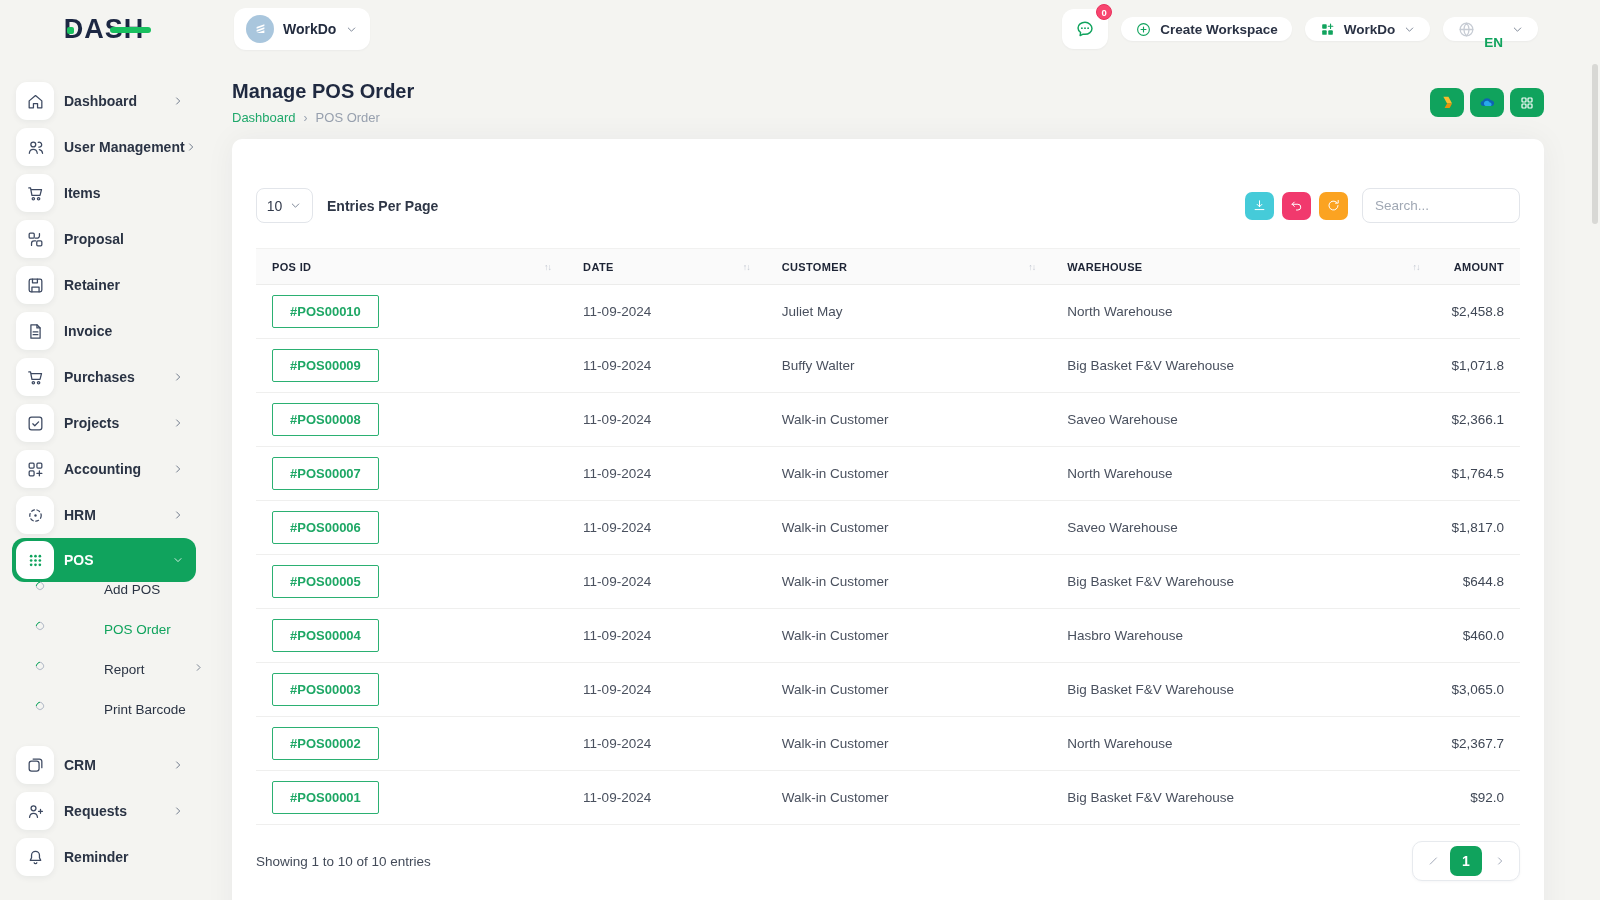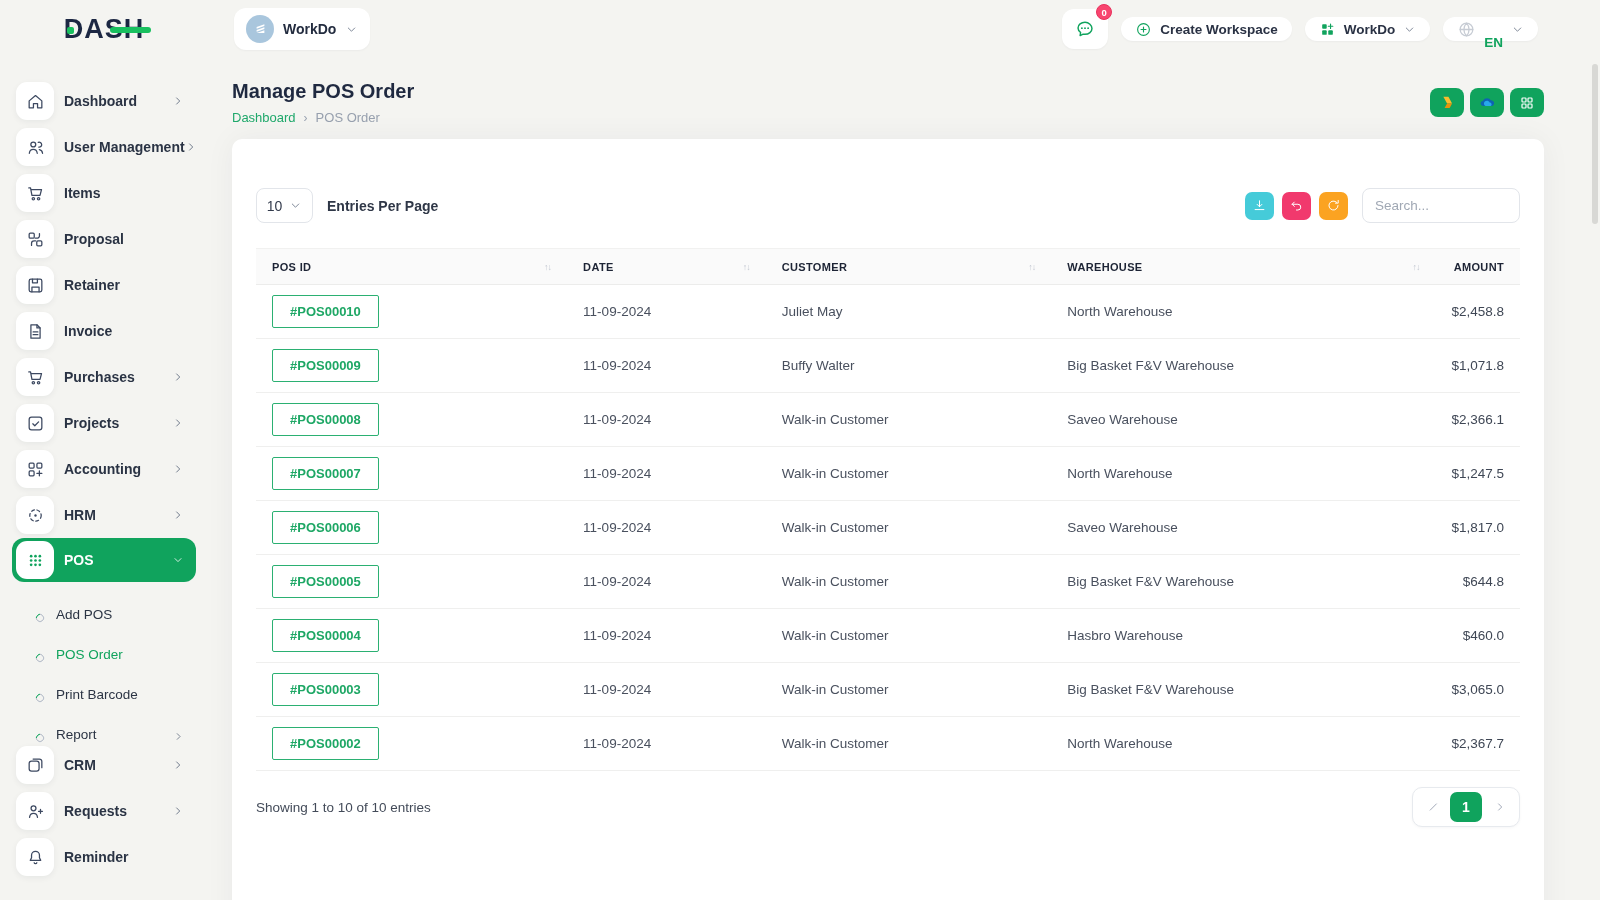--- a/index.html
+++ b/index.html
@@ -33,21 +33,21 @@
 
   
   .sidebar { position:absolute; top:58px; left:0; width:208px; bottom:0; padding-top:20px; }
   .side-item { height:46px; margin:0 12px; padding:0 4px; display:flex; align-items:center; border-radius:12px; cursor:pointer; }
   .icon-box { width:38px; height:38px; border-radius:11px; background:#fff; box-shadow:0 2px 6px rgba(25,30,45,.06); display:grid; place-items:center; color:#3d4961; flex:0 0 auto; }
   .side-label { margin-left:10px; font-size:14px; font-weight:600; color:#2a3344; white-space:nowrap; }
   .side-chev { margin-left:auto; margin-right:8px; color:#515d72; }
   .side-item.active { background:#10a35d; height:44px; }
   .side-item.active .icon-box { color:#10a35d; box-shadow:none; }
   .side-item.active .side-label, .side-item.active .side-chev { color:#fff; }
-  .side-sub { height:40px; display:flex; align-items:flex-end; padding-left:36px; cursor:pointer; }
+  .side-sub { height:40px; display:flex; align-items:flex-start; padding-left:36px; cursor:pointer;gap:48px; }
   .bullet { width:8px; height:8px; border:1.6px solid #b6bdc9; border-top-color:#10a35d; border-radius:50%; transform:rotate(-45deg); flex:0 0 auto; }
   .sub-label { margin-left:12px; font-size:13.5px; font-weight:500; color:#2b3444; }
   .side-sub.active .sub-label { color:#10a35d; }
   .sub-chev { margin-left:auto; margin-right:24px; color:#515d72; }
 
   
   .main { position:absolute; left:232px; top:58px; width:1312px; }
   .page-head { display:flex; align-items:flex-start; margin-top:22px;justify-content:flex-end; }
   .page-title { font-size:20px; font-weight:700; color:#1f2940; }
   .breadcrumb { display:flex; align-items:center; gap:8px; margin-top:7px; font-size:13px; }
@@ -330,31 +330,31 @@
       <span class="sub-label">Add POS</span>
 
     </div>
     <div class="side-sub active">
       <span class="bullet"></span>
       <span class="sub-label">POS Order</span>
 
     </div>
     <div class="side-sub">
       <span class="bullet"></span>
-      <span class="sub-label">Print Barcode</span>
-
-    </div>
-    <div class="side-sub">
-      <span class="bullet"></span>
       <span class="sub-label">Report</span>
       <span class="sub-chev">
         <svg width="11" height="11" viewBox="0 0 24 24" fill="none" stroke="currentColor" stroke-width="1.6" stroke-linecap="round" stroke-linejoin="round">
           <path d="M9.2 5.8 15.4 12l-6.2 6.2"></path>
         </svg>
       </span>
+    </div>
+    <div class="side-sub">
+      <span class="bullet"></span>
+      <span class="sub-label">Print Barcode</span>
+
     </div>
     <div class="side-item">
     <span class="icon-box">
         <svg width="19" height="19" viewBox="0 0 24 24" fill="none" stroke="currentColor" stroke-width="1.6" stroke-linecap="round" stroke-linejoin="round">
           <rect x="4" y="6.5" width="12.5" height="12.5" rx="3"></rect>
           <path d="M9 3.8h8a3 3 0 0 1 3 3v8"></path>
         </svg>
       </span>
     <span class="side-label">CRM</span>
     <span class="side-chev">
@@ -537,21 +537,21 @@
       <td>11-09-2024</td>
       <td>Walk-in Customer</td>
       <td>Saveo Warehouse</td>
       <td class="c-amt">$2,366.1</td>
     </tr>
           <tr>
       <td><button class="pos-badge">#POS00007</button></td>
       <td>11-09-2024</td>
       <td>Walk-in Customer</td>
       <td>North Warehouse</td>
-      <td class="c-amt">$1,247.5</td>
+      <td class="c-amt">$1,764.5</td>
     </tr>
           <tr>
       <td><button class="pos-badge">#POS00006</button></td>
       <td>11-09-2024</td>
       <td>Walk-in Customer</td>
       <td>Saveo Warehouse</td>
       <td class="c-amt">$1,817.0</td>
     </tr>
           <tr>
       <td><button class="pos-badge">#POS00005</button></td>
@@ -573,20 +573,27 @@
       <td>Walk-in Customer</td>
       <td>Big Basket F&amp;V Warehouse</td>
       <td class="c-amt">$3,065.0</td>
     </tr>
           <tr>
       <td><button class="pos-badge">#POS00002</button></td>
       <td>11-09-2024</td>
       <td>Walk-in Customer</td>
       <td>North Warehouse</td>
       <td class="c-amt">$2,367.7</td>
+    </tr>
+          <tr>
+      <td><button class="pos-badge">#POS00001</button></td>
+      <td>11-09-2024</td>
+      <td>Walk-in Customer</td>
+      <td>Big Basket F&amp;V Warehouse</td>
+      <td class="c-amt">$92.0</td>
     </tr>
         </tbody>
     </table>
 
     <div class="table-footer">
       <span class="showing">Showing 1 to 10 of 10 entries</span>
       <div class="pagination">
         <button class="pg-btn">
             <span>
               <svg width="12" height="12" viewBox="0 0 24 24" fill="none" stroke="currentColor" stroke-width="1.6" stroke-linecap="round" stroke-linejoin="round">

